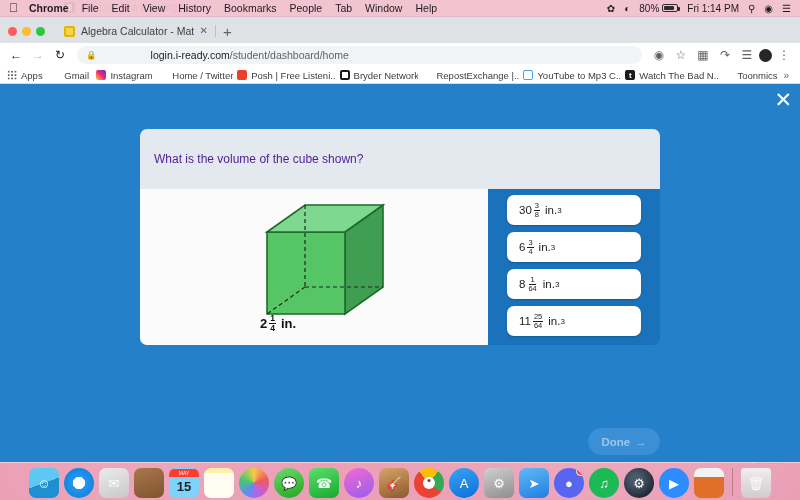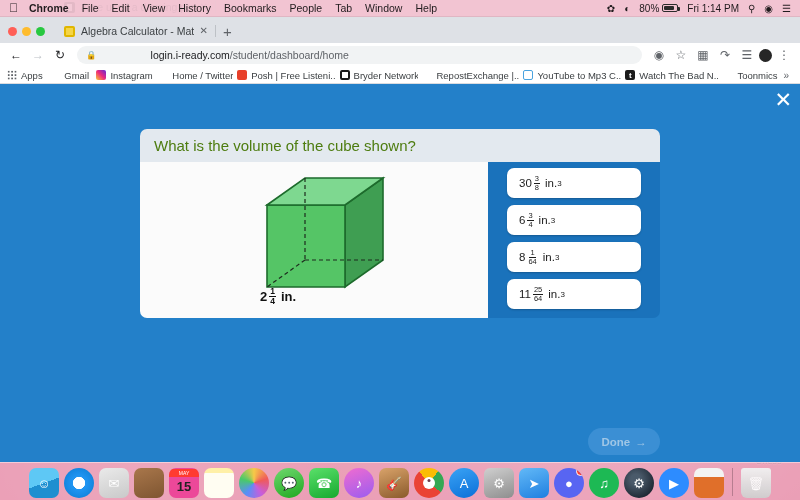--- a/index.html
+++ b/index.html
@@ -114,21 +114,21 @@
   }
   #close-x {
     position: absolute; right: 8px; top: 6px; color: #fff;
     font-size: 21px; font-weight: bold; line-height: 1;
     font-family: "DejaVu Sans", sans-serif;
   }
 
   #card { position: absolute; left: 140px; top: 45px; width: 520px; }
   #q-header {
     background: #e3e9ef; border-radius: 7px 7px 0 0;
-    padding: 8px 14px; font-size: 15px; color: #4d7c0f;
+    padding: 23px 14px; font-size: 12px; color: #4c1d95;
   }
   #card-body { display: flex; height: 156px; }
   #q-figure {
     width: 348px; background: #fbfbfb; border-radius: 0 0 0 7px;
     position: relative;
   }
   #answers {
     flex: 1; background: #1a72bb; border-radius: 0 0 7px 0;
     padding: 6px 19px; display: flex; flex-direction: column; gap: 7px;
     justify-content: flex-start;
@@ -183,21 +183,21 @@
   }
   .dock-sep { width: 1px; height: 28px; background: rgba(120,80,95,.45); margin: 0 3px 2px; }
   .badge {
     position: absolute; top: -1px; right: -1px; width: 9px; height: 9px; border-radius: 50%;
     background: #ff3b30; border: 1px solid #fff;
   }
   .d-finder { background: linear-gradient(160deg,#5ec8f5 0 50%, #1e8fd0 50% 100%); }
   .d-safari { background: radial-gradient(circle at 50% 50%, #fff 28%, #2196f3 30%, #0b7ad1 100%); border-radius: 50%; }
   .d-mail { background: linear-gradient(160deg,#eaeaea,#c9c9c9); }
   .d-contacts { background: linear-gradient(160deg,#a9774b,#7e5531); }
-  .d-calendar { background: #ec4899; flex-direction: column; gap: 0; }
+  .d-calendar { background: #7dd3fc; flex-direction: column; gap: 0; }
   .d-calendar .cal-top { width: 100%; background: #ff3b30; color: #fff; font-size: 5px; text-align: center; line-height: 8px; }
   .d-calendar .cal-day { color: #222; font-size: 13px; font-weight: bold; line-height: 20px; }
   .d-notes { background: linear-gradient(180deg,#fff0a8 0 16%, #fffdf2 16%); }
   .d-photos { background: conic-gradient(#f7c948,#ef5a5a,#c85ddb,#5a8ef7,#49c96a,#f7c948); border-radius: 50%; }
   .d-messages { background: linear-gradient(160deg,#6fd86f,#1fa81f); border-radius: 50%; }
   .d-facetime { background: linear-gradient(160deg,#5ae06a,#16a92f); }
   .d-itunes { background: linear-gradient(160deg,#f06cd0,#9b5cf0); border-radius: 50%; }
   .d-garage { background: linear-gradient(160deg,#d9a36a,#8a5a2b); }
   .d-chrome { background: conic-gradient(from 200deg,#ea4335 0 33%, #fbbc05 33% 55%, #34a853 55% 80%, #ea4335 80%); border-radius: 50%; position: relative; }
   .d-chrome:before { content: ""; position: absolute; inset: 9px; background: #fff; border-radius: 50%; }

